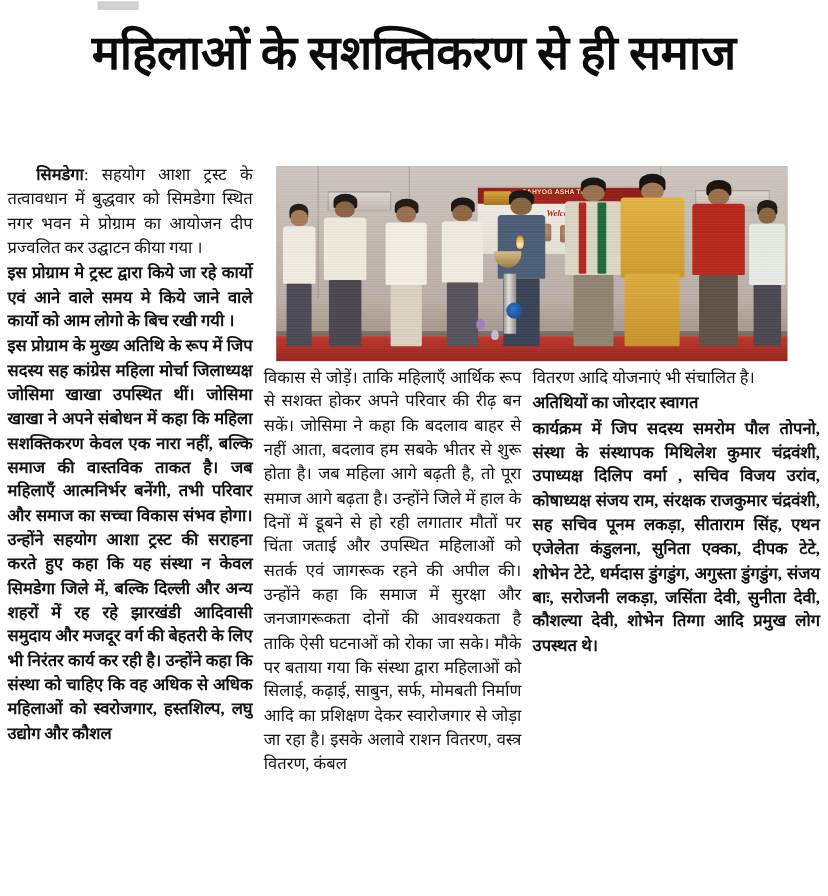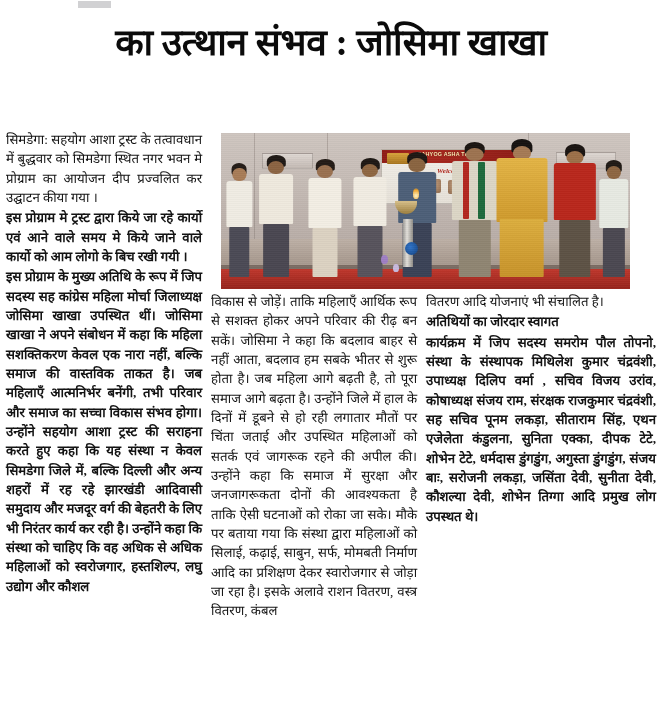--- a/index.html
+++ b/index.html
@@ -76,21 +76,22 @@
   .col-3 { width: 231px; }
 
   .col p {
     margin: 0 0 0 0;
     text-align: justify;
   }
   .col p + p { margin-top: 1px; font-weight: bold; }
   .col p:last-child { text-align: justify; }
 
   .dateline {
-    font-weight: 400;
+    font-weight: 700;
+    margin-left: 23px;
   }
 
   .subhead {
     font-weight: 400;
     margin-top: 2px;
     text-align: left;
   }
 
   
   .photo-block {
@@ -284,21 +285,21 @@
     opacity: .45;
     pointer-events: none;
   }
 </style>
 </head>
 <body>
 
 <div class="scan-artifact"></div>
 
 <h1 class="headline">
-  <span class="hl-line l2">का उत्थान संभव : जोसिमा खाखा</span>
+  <span class="hl-line l1">महिलाओं के सशक्तिकरण से ही समाज</span>
 </h1>
 
 <div class="sheet">
   <div class="col-wrap">
 
     <div class="col col-1">
       <p><span class="dateline">सिमडेगा</span><span>: सहयोग आशा  ट्रस्ट के तत्वावधान में बुद्धवार को सिमडेगा स्थित नगर भवन मे प्रोग्राम का आयोजन दीप प्रज्वलित कर उद्घाटन कीया गया ।</span></p>
       <p>इस प्रोग्राम मे ट्रस्ट द्वारा किये जा रहे कार्यो एवं आने वाले समय मे किये जाने वाले कार्यो को आम लोगो के बिच रखी गयी ।</p>
       <p>इस प्रोग्राम के मुख्य अतिथि के रूप में जिप सदस्य सह कांग्रेस महिला मोर्चा जिलाध्यक्ष जोसिमा खाखा उपस्थित थीं। जोसिमा खाखा ने अपने संबोधन में कहा कि महिला सशक्तिकरण केवल एक नारा नहीं, बल्कि समाज की वास्तविक ताकत है। जब महिलाएँ आत्मनिर्भर बनेंगी, तभी परिवार और समाज का सच्चा विकास संभव होगा। उन्होंने सहयोग आशा  ट्रस्ट की सराहना करते हुए कहा कि यह संस्था न केवल सिमडेगा जिले में, बल्कि दिल्ली और अन्य शहरों में रह रहे झारखंडी आदिवासी समुदाय और मजदूर वर्ग की बेहतरी के लिए भी निरंतर कार्य कर रही है। उन्होंने कहा कि संस्था को चाहिए कि वह अधिक से अधिक महिलाओं को स्वरोजगार, हस्तशिल्प, लघु उद्योग और कौशल</p>
     </div>

